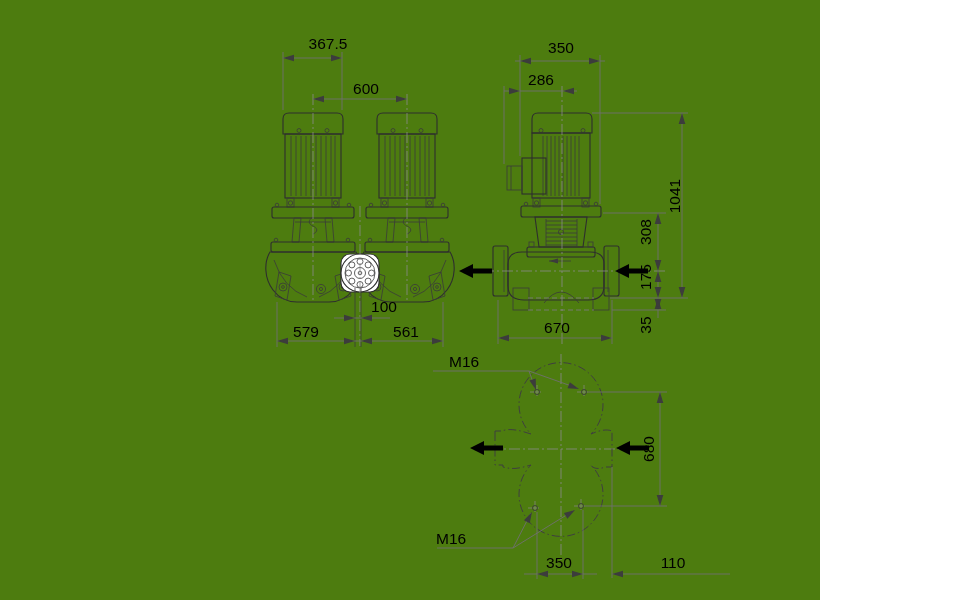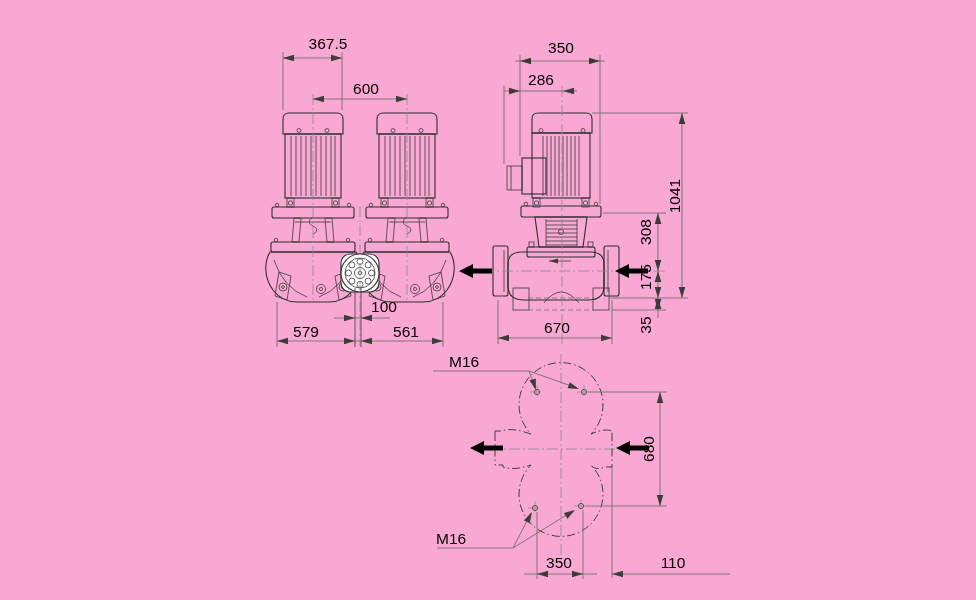--- a/index.html
+++ b/index.html
@@ -1,16 +1,16 @@
 <!DOCTYPE html>
 <html><head>
 <meta charset="utf-8">
 <style>
   html,body{margin:0;padding:0;background:#ffffff;}
-  .stage{position:relative;width:976px;height:600px;background:#f9a8d4;overflow:hidden;text-decoration:underline;}
+  .stage{position:relative;width:820px;height:600px;background:#4d7c0f;overflow:hidden;text-decoration:underline;}
   svg{display:block;}
   text{font-family:"Liberation Sans","DejaVu Sans",sans-serif;font-size:15.5px;fill:#000;}
   .dimtxt{text-anchor:middle;}
   .ldrtxt{text-anchor:start;}
   .obj{stroke:#2e2e2e;stroke-width:1.1;fill:none;}
   .objthin{stroke:#3a3a3a;stroke-width:0.8;fill:none;}
   .fillw{fill:#ffffff;stroke:#2e2e2e;stroke-width:1.1;}
   .dim{stroke:#6f6f6f;stroke-width:0.9;fill:none;}
   .cl{stroke:#8a8a8a;stroke-width:0.8;fill:none;stroke-dasharray:11 3 2 3;}
   .hid{stroke:#7a7a7a;stroke-width:0.9;fill:none;stroke-dasharray:5 3;}

